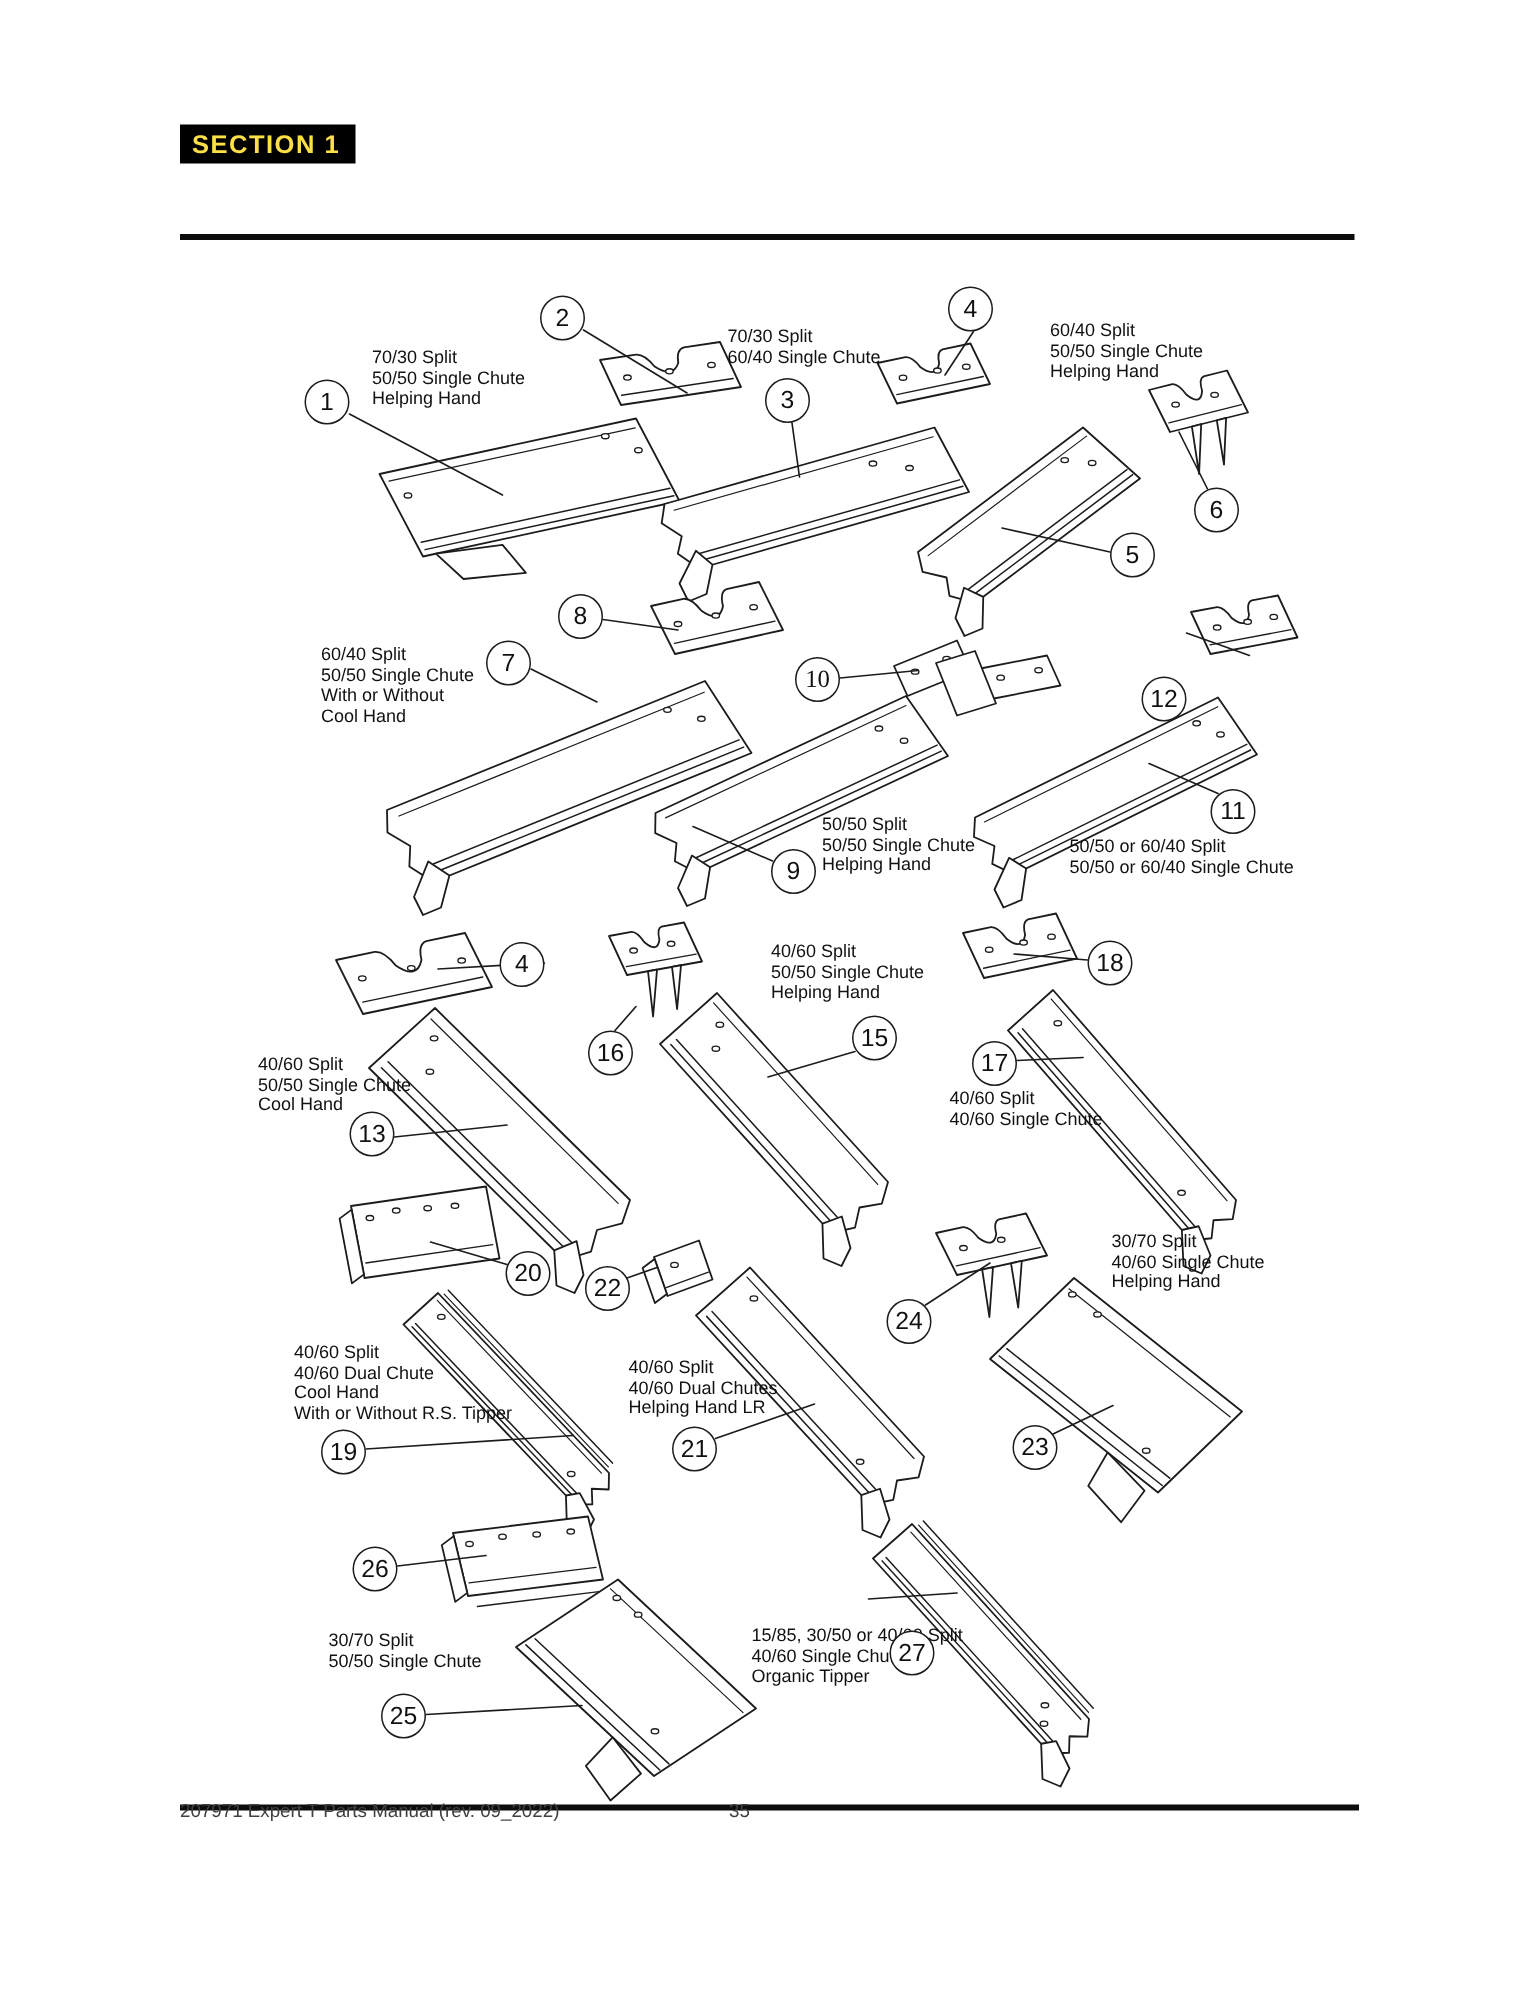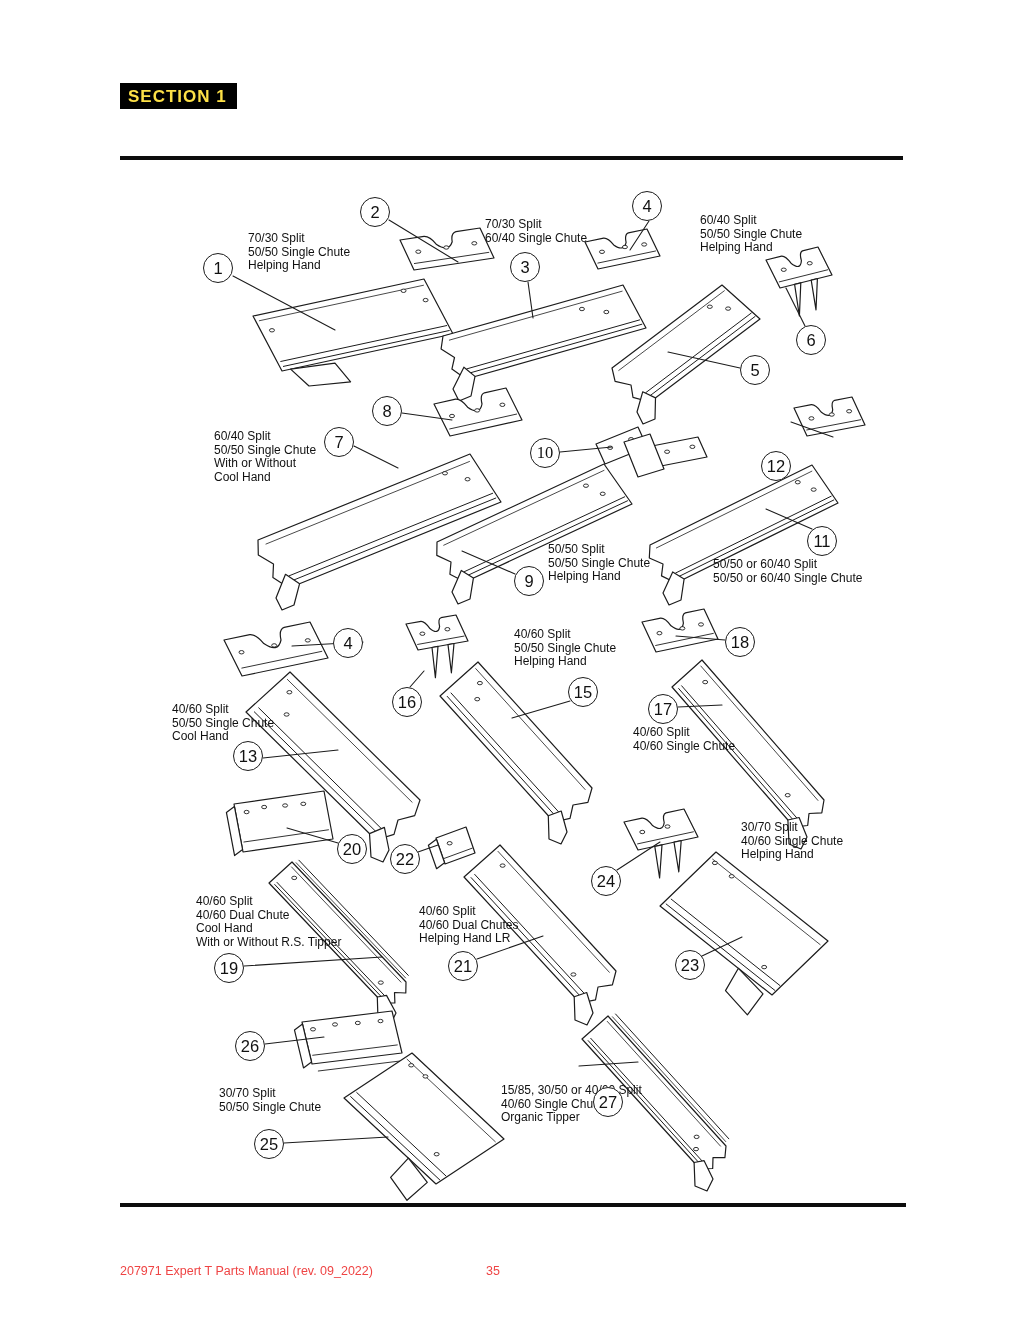--- a/index.html
+++ b/index.html
@@ -10,21 +10,21 @@
   .title{position:absolute;left:118px;top:106px;margin:0;font-size:28px;font-weight:bold;
          letter-spacing:0.3px;}
   .rule{position:absolute;background:#0d0d0d;height:4px;}
   .rule-top{left:120px;top:156px;width:783px;}
   .rule-bottom{left:120px;top:1203px;width:786px;}
   #diagram-svg{position:absolute;left:0;top:0;}
   .callout{position:absolute;width:30px;height:30px;border:1.7px solid #1c1c1c;border-radius:50%;
            background:#fff;display:flex;align-items:center;justify-content:center;
            font-size:16.5px;color:#111;box-sizing:border-box;z-index:3;}
   .plabel{position:absolute;font-size:12px;line-height:13.6px;white-space:pre-line;z-index:2;}
-  .footer-text{position:absolute;top:1264px;font-size:12.5px;color:#ef4444;}
+  .footer-text{position:absolute;top:1200px;font-size:12.5px;color:#404040;}
   .footer-ref{left:120px;}
   .footer-page{left:486px;}
 </style>
 </head>
 <body>
 
 <div class="page">
   <div class="badge">SECTION 1</div>
   <div class="rule rule-top"></div>
 

